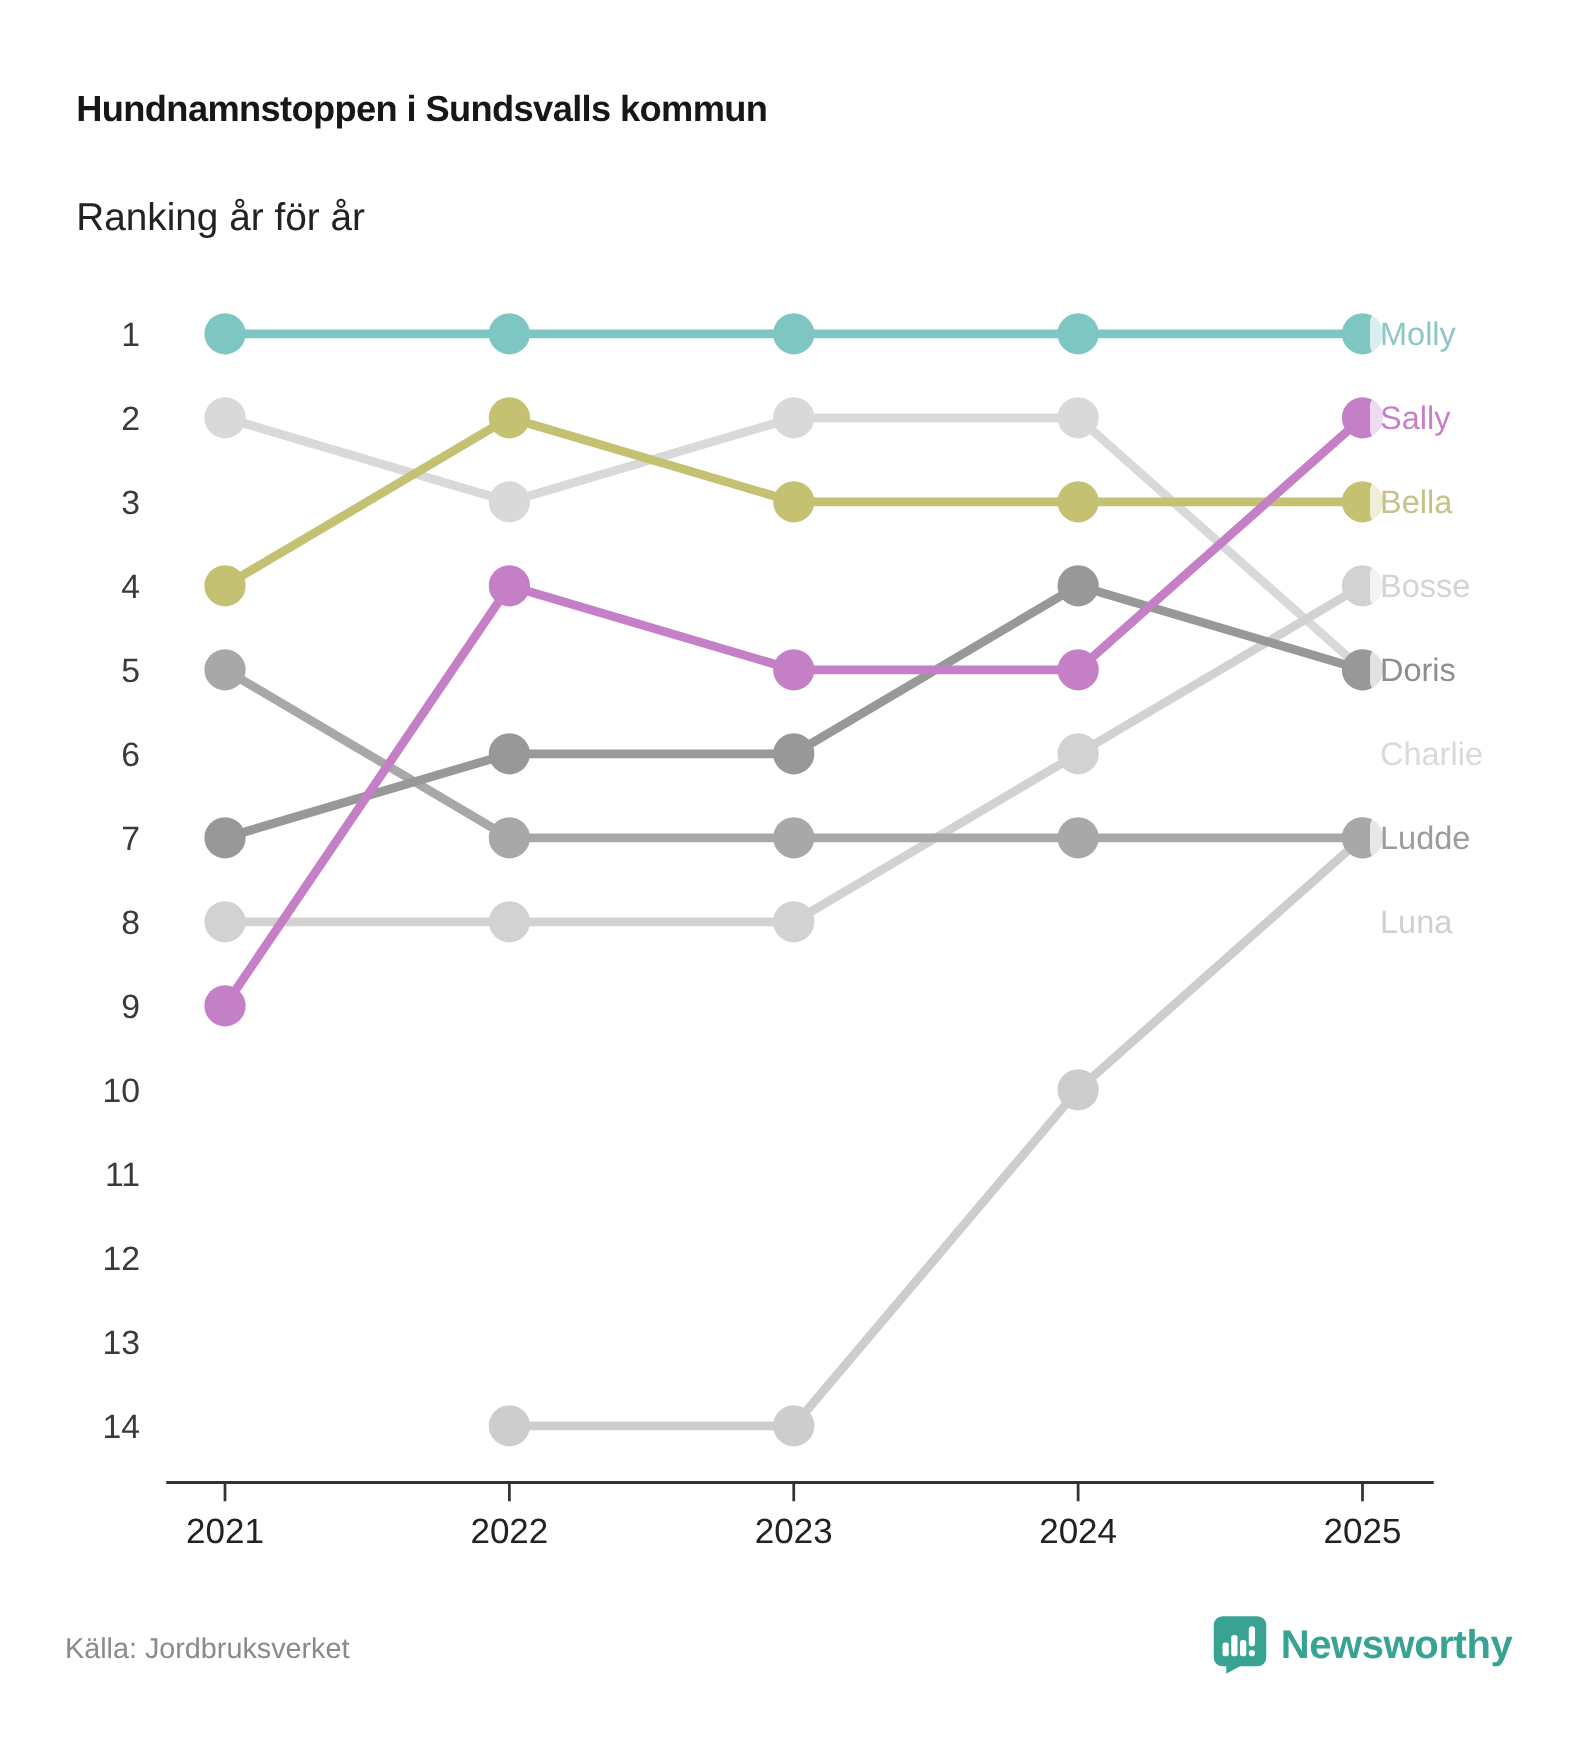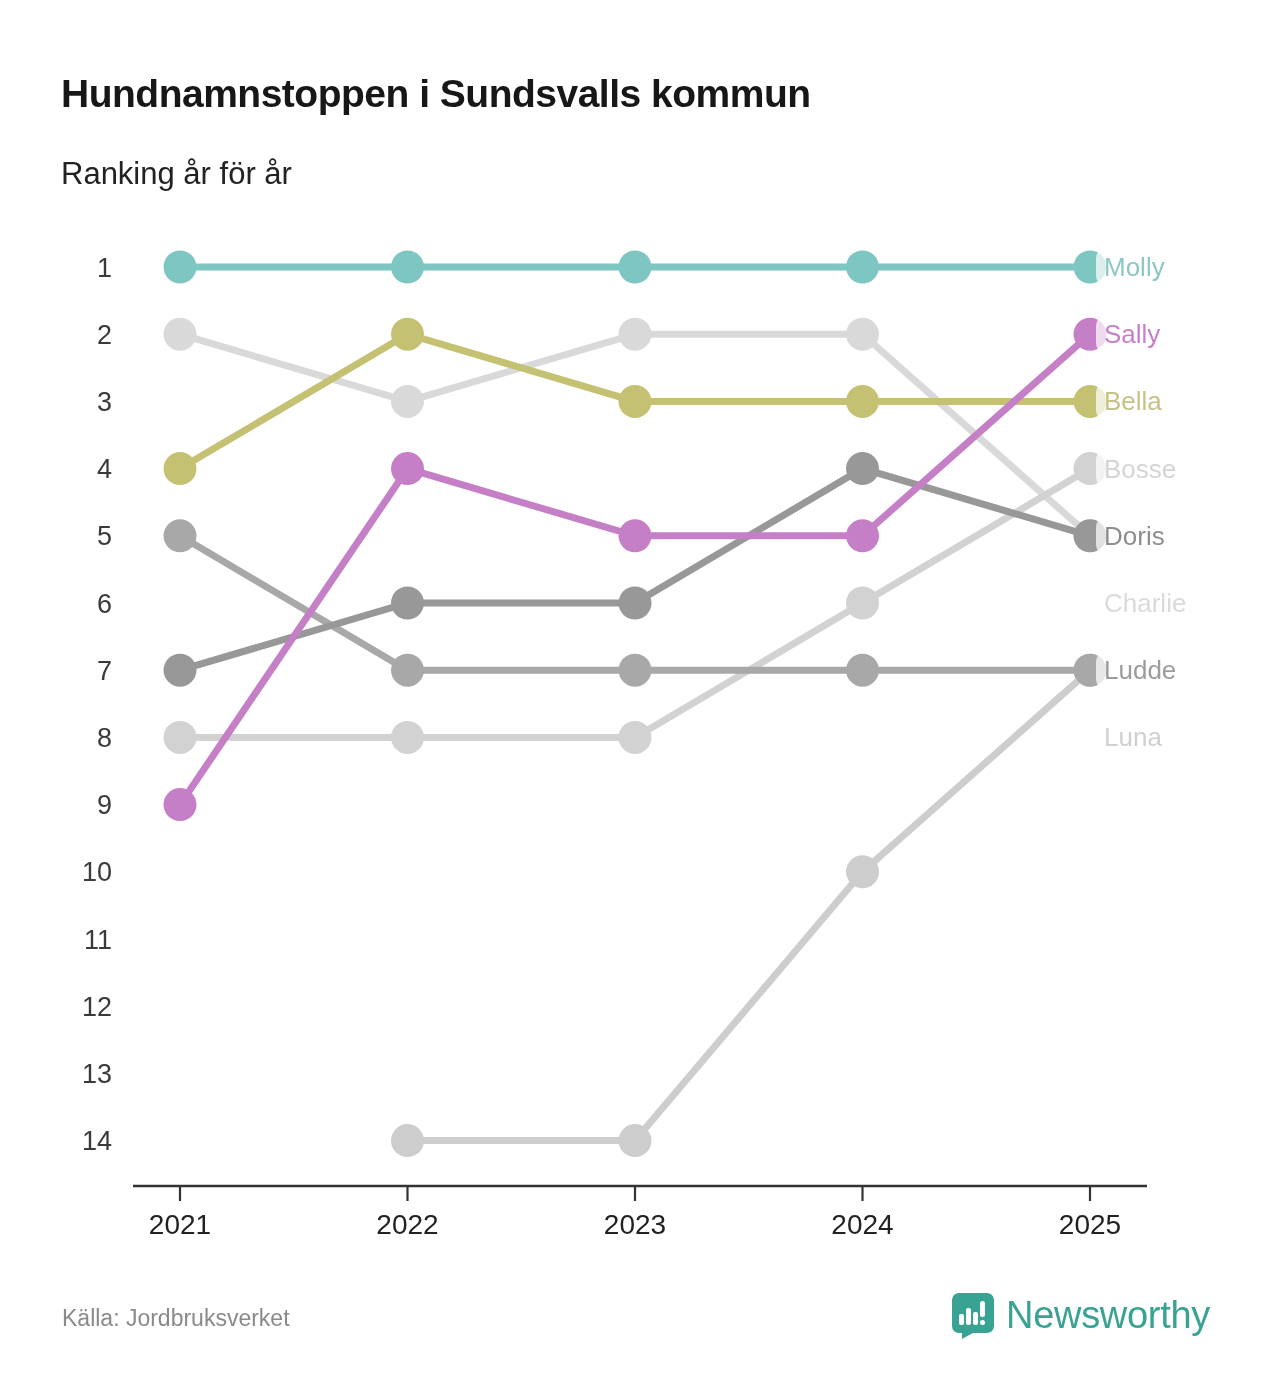--- a/index.html
+++ b/index.html
@@ -5,38 +5,38 @@
   html,body{margin:0;padding:0;background:#ffffff;}
   .page{
     position:relative;
     width:1272px;height:1400px;
     background:#ffffff;
     font-family:"Liberation Sans","DejaVu Sans",sans-serif;
     overflow:hidden;
   }
   .chart-title{
     position:absolute;left:61px;top:72px;
-    font-size:39px;font-weight:700;color:#171717;
+    font-size:29px;font-weight:700;color:#171717;
     letter-spacing:-0.5px;margin:0;
   }
   .chart-subtitle{
     position:absolute;left:61px;top:156px;
     font-size:31px;font-weight:400;color:#222222;margin:0;
   }
   .chart-svg{position:absolute;left:0;top:0;}
   .footer-source{
-    position:absolute;left:62px;top:1305px;
+    position:absolute;left:52px;top:1305px;
     font-size:23px;color:#8a8a8a;
   }
   .brand{
     position:absolute;right:62px;top:1291px;
     display:flex;align-items:center;gap:10px;
   }
   .brand-text{
-    font-size:38px;font-weight:400;color:#38a293;
+    font-size:32px;font-weight:700;color:#38a293;
     letter-spacing:-0.3px;
   }
 </style>
 </head>
 <body>
 
 <div class="page">
 
   <h1 class="chart-title">Hundnamnstoppen i Sundsvalls kommun</h1>
   <p class="chart-subtitle">Ranking år för år</p>

